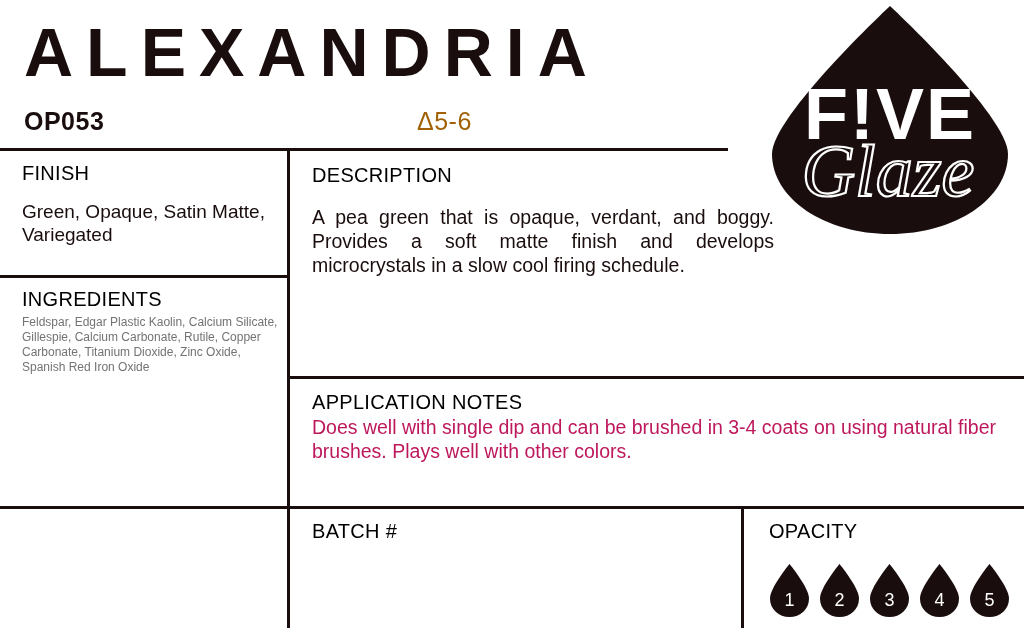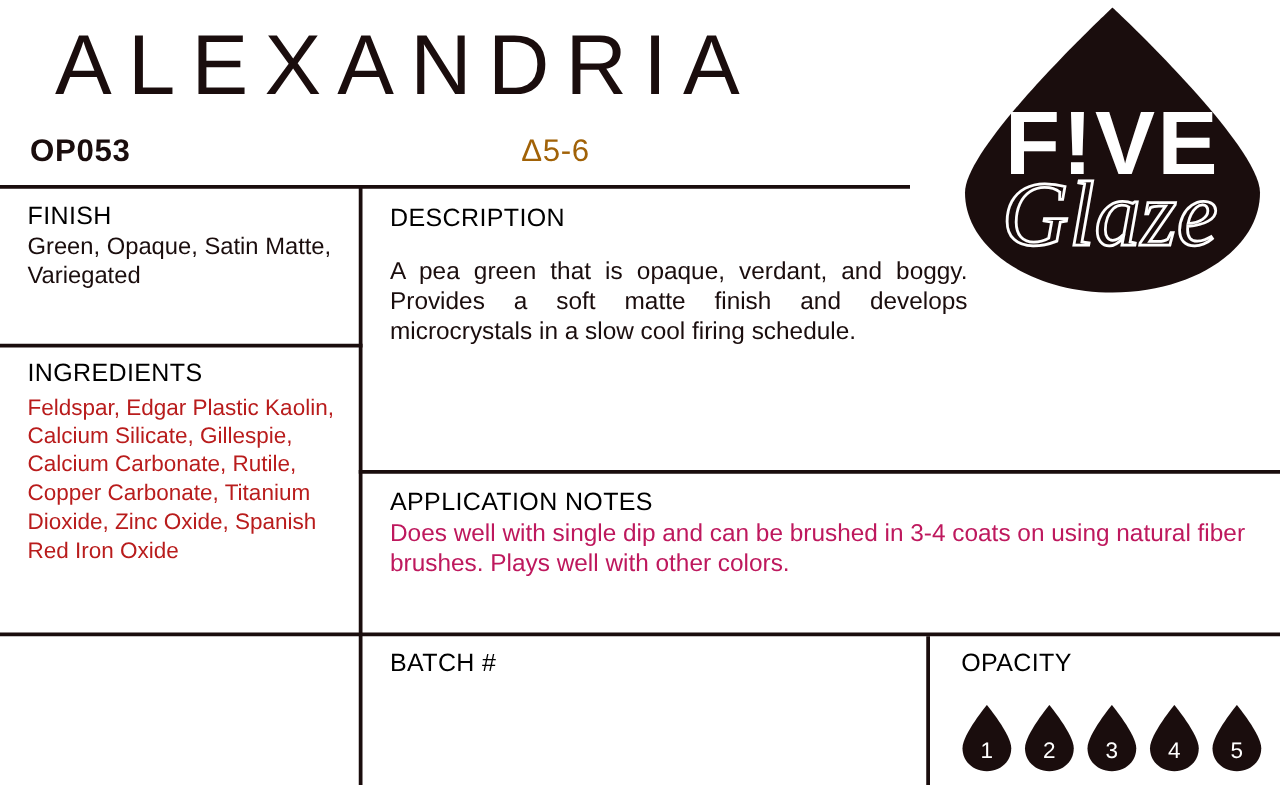--- a/index.html
+++ b/index.html
@@ -28,26 +28,25 @@
     left: 0;
     top: 0;
     width: 1024px;
     height: 150px;
   }
   .glaze-title {
     position: absolute;
     left: 24px;
     top: 18px;
     font-size: 68px;
-    font-weight: 400;
+    font-weight: 700;
     letter-spacing: 13px;
     line-height: 1;
     color: #1a0d0d;
     white-space: nowrap;
-    margin-left: 20px;
   }
   .code-row {
     position: absolute;
     left: 24px;
     top: 107px;
     width: 700px;
     height: 34px;
   }
   .glaze-code {
     position: absolute;
@@ -142,33 +141,33 @@
     line-height: 1.23;
     color: #1a0d0d;
   }
 
   .finish-block {
     position: absolute;
     left: 22px;
     top: 163px;
     width: 258px;
   }
-  .finish-block .sec-body { margin-top: 1px; }
+  .finish-block .sec-body { margin-top: 15px; }
 
   .ingredients-block {
     position: absolute;
     left: 22px;
     top: 289px;
     width: 256px;
   }
   .ingredients-list {
-    font-size: 18px;
+    font-size: 12px;
     line-height: 1.27;
     margin-top: 4px;
-    color: #b91c1c;
+    color: #737373;
   }
 
   .description-block {
     position: absolute;
     left: 312px;
     top: 165px;
     width: 462px;
   }
   .description-text {
     font-size: 19.5px;

